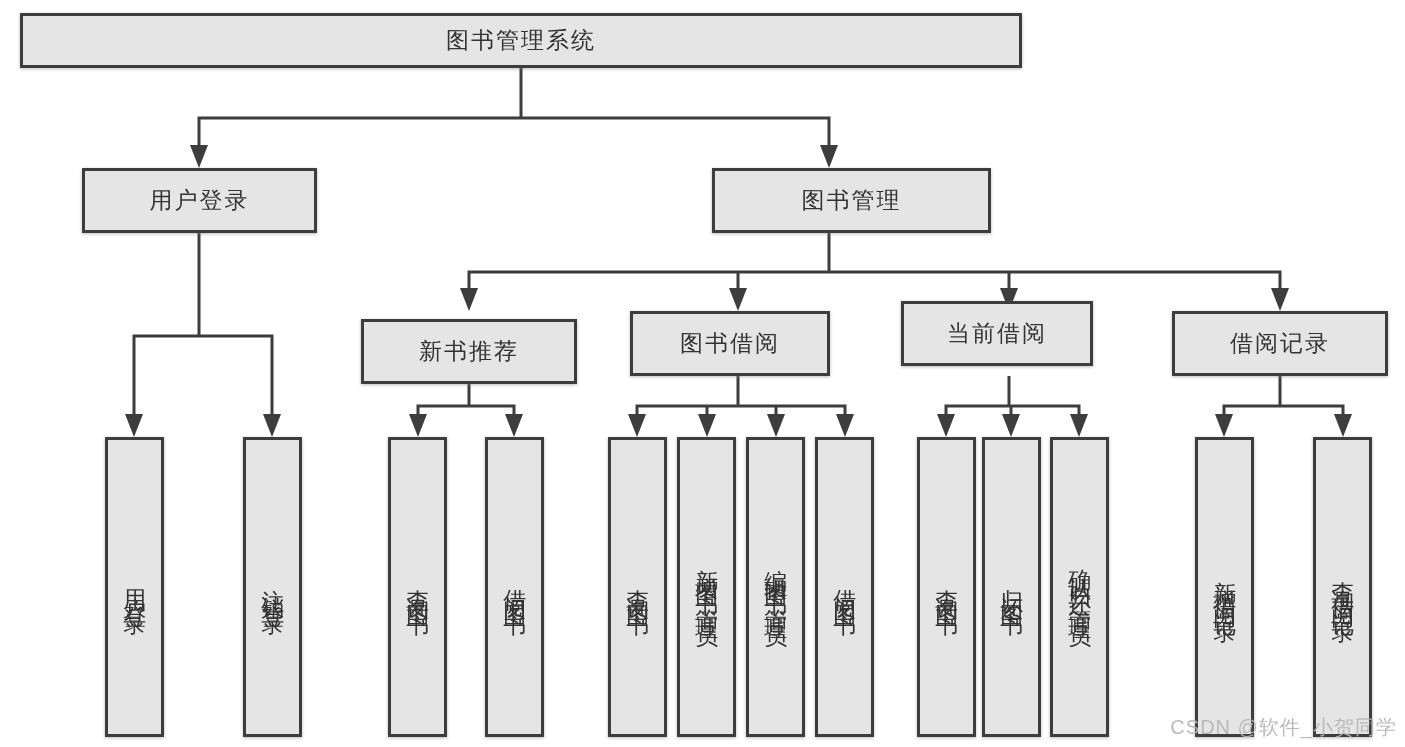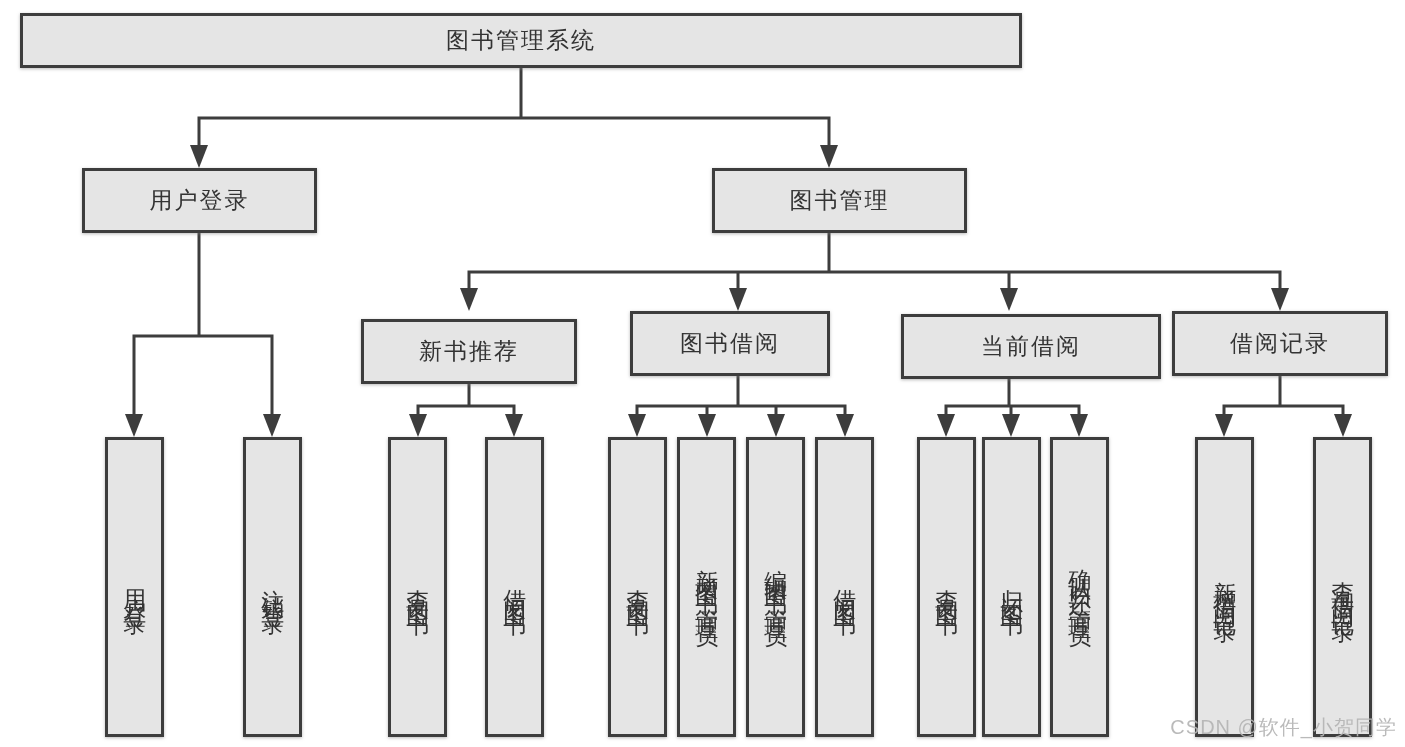--- a/index.html
+++ b/index.html
@@ -124,31 +124,31 @@
     </g>
   </svg>
 
   <div class="node" style="left:20px;top:13px;width:1002px;height:55px">
     <span class="h-label">图书管理系统</span>
   </div>
 
   <div class="node" style="left:82px;top:168px;width:235px;height:65px">
     <span class="h-label">用户登录</span>
   </div>
-  <div class="node" style="left:712px;top:168px;width:255px;height:65px">
+  <div class="node" style="left:712px;top:168px;width:279px;height:65px">
     <span class="h-label">图书管理</span>
   </div>
 
   <div class="node" style="left:361px;top:319px;width:216px;height:65px">
     <span class="h-label">新书推荐</span>
   </div>
   <div class="node" style="left:630px;top:311px;width:200px;height:65px">
     <span class="h-label">图书借阅</span>
   </div>
-  <div class="node" style="left:901px;top:314px;width:260px;height:65px">
+  <div class="node" style="left:901px;top:301px;width:192px;height:65px">
     <span class="h-label">当前借阅</span>
   </div>
   <div class="node" style="left:1172px;top:311px;width:216px;height:65px">
     <span class="h-label">借阅记录</span>
   </div>
 
   <div class="node" style="left:105px;top:437px;width:59px;height:300px">
     <span class="v-label">用户登录</span>
   </div>
   <div class="node" style="left:243px;top:437px;width:59px;height:300px">

